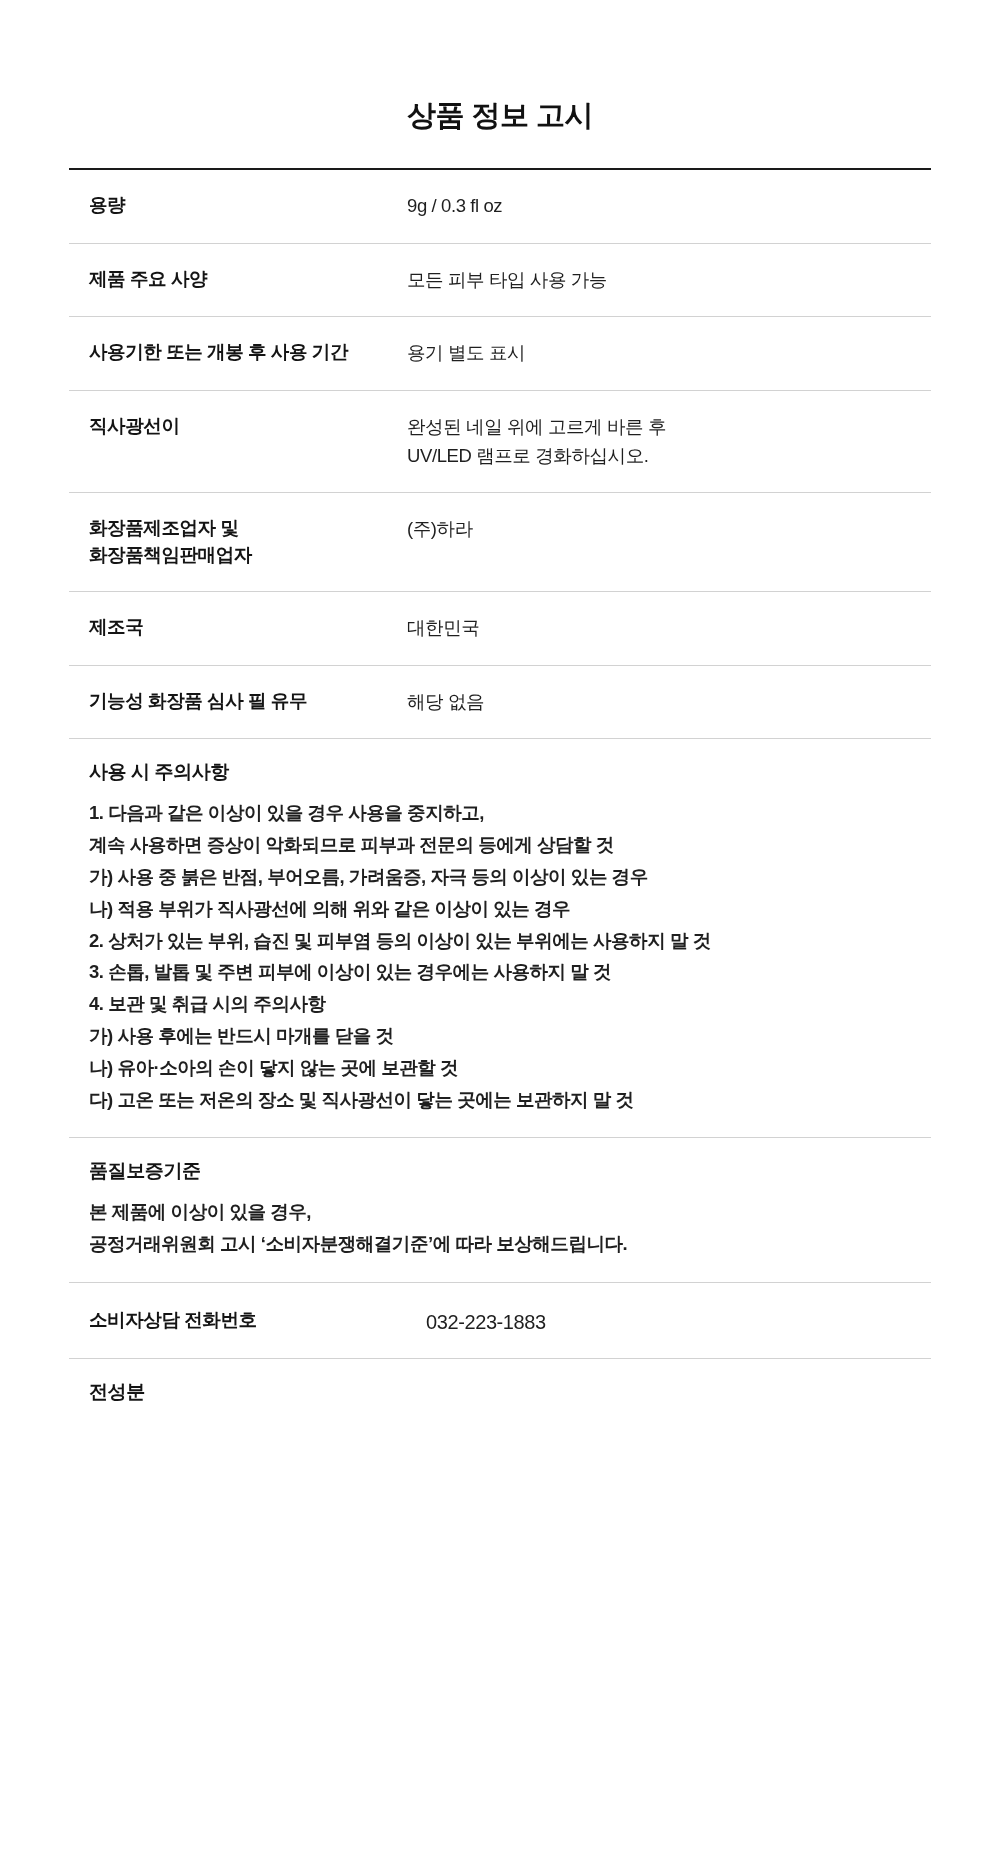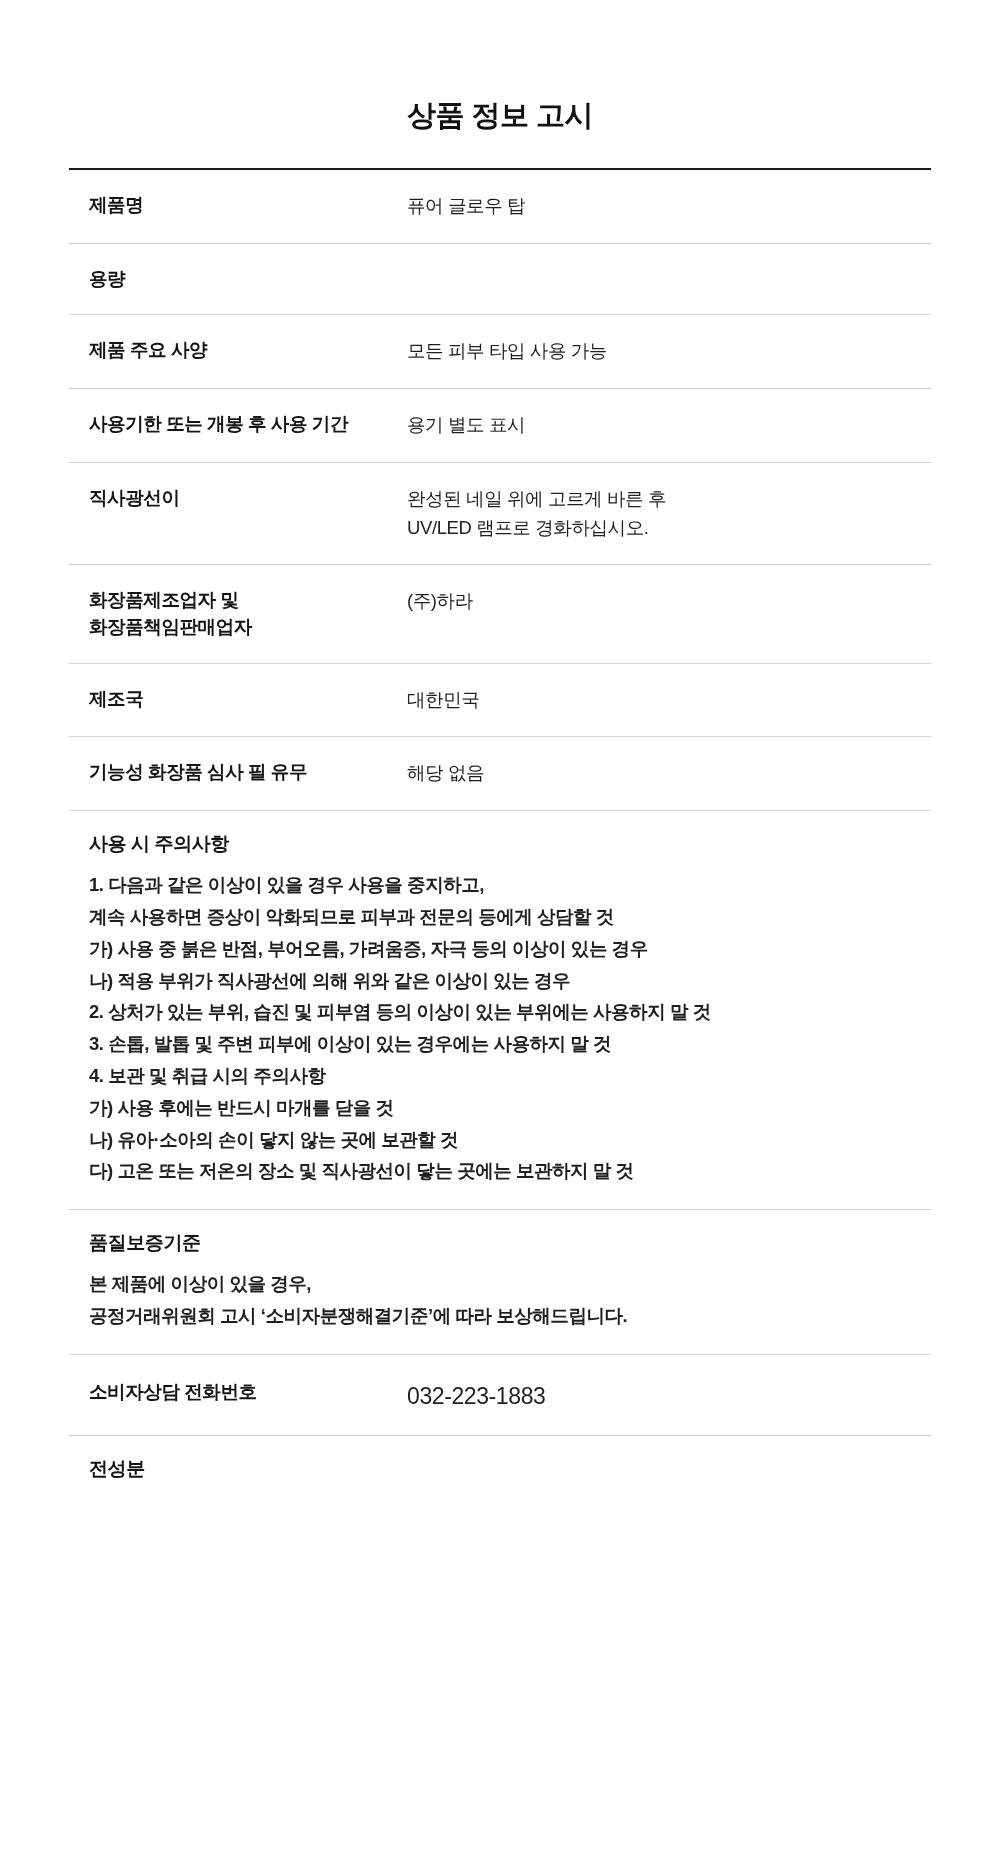--- a/index.html
+++ b/index.html
@@ -76,39 +76,36 @@
   .block .block-body {
     font-size: 18.5px;
     font-weight: 700;
     line-height: 1.72;
     color: #1f1f1f;
     padding-left: 20px;
     letter-spacing: -0.45px;
     white-space: pre-line;
   }
   .row.phone { padding: 24px 0 20px 0; }
-  .row.phone .value { font-size: 23px; }
+  .row.phone .value { font-size: 20px; margin-left: 19px; }
   .ingredients { padding-bottom: 40px; }
 </style>
 </head>
 <body>
 
 <div class="page">
 
   <div class="doc-title">상품 정보 고시</div>
 
   <div class="table">
 
-    <div class="row">
-      <div class="label">제품명</div>
-      <div class="value">퓨어 글로우 탑</div>
-    </div>
 
     <div class="row">
       <div class="label">용량</div>
+      <div class="value">9g / 0.3 fl oz</div>
     </div>
 
     <div class="row">
       <div class="label">제품 주요 사양</div>
       <div class="value">모든 피부 타입 사용 가능</div>
     </div>
 
     <div class="row">
       <div class="label">사용기한 또는 개봉 후 사용 기간</div>
       <div class="value">용기 별도 표시</div>

